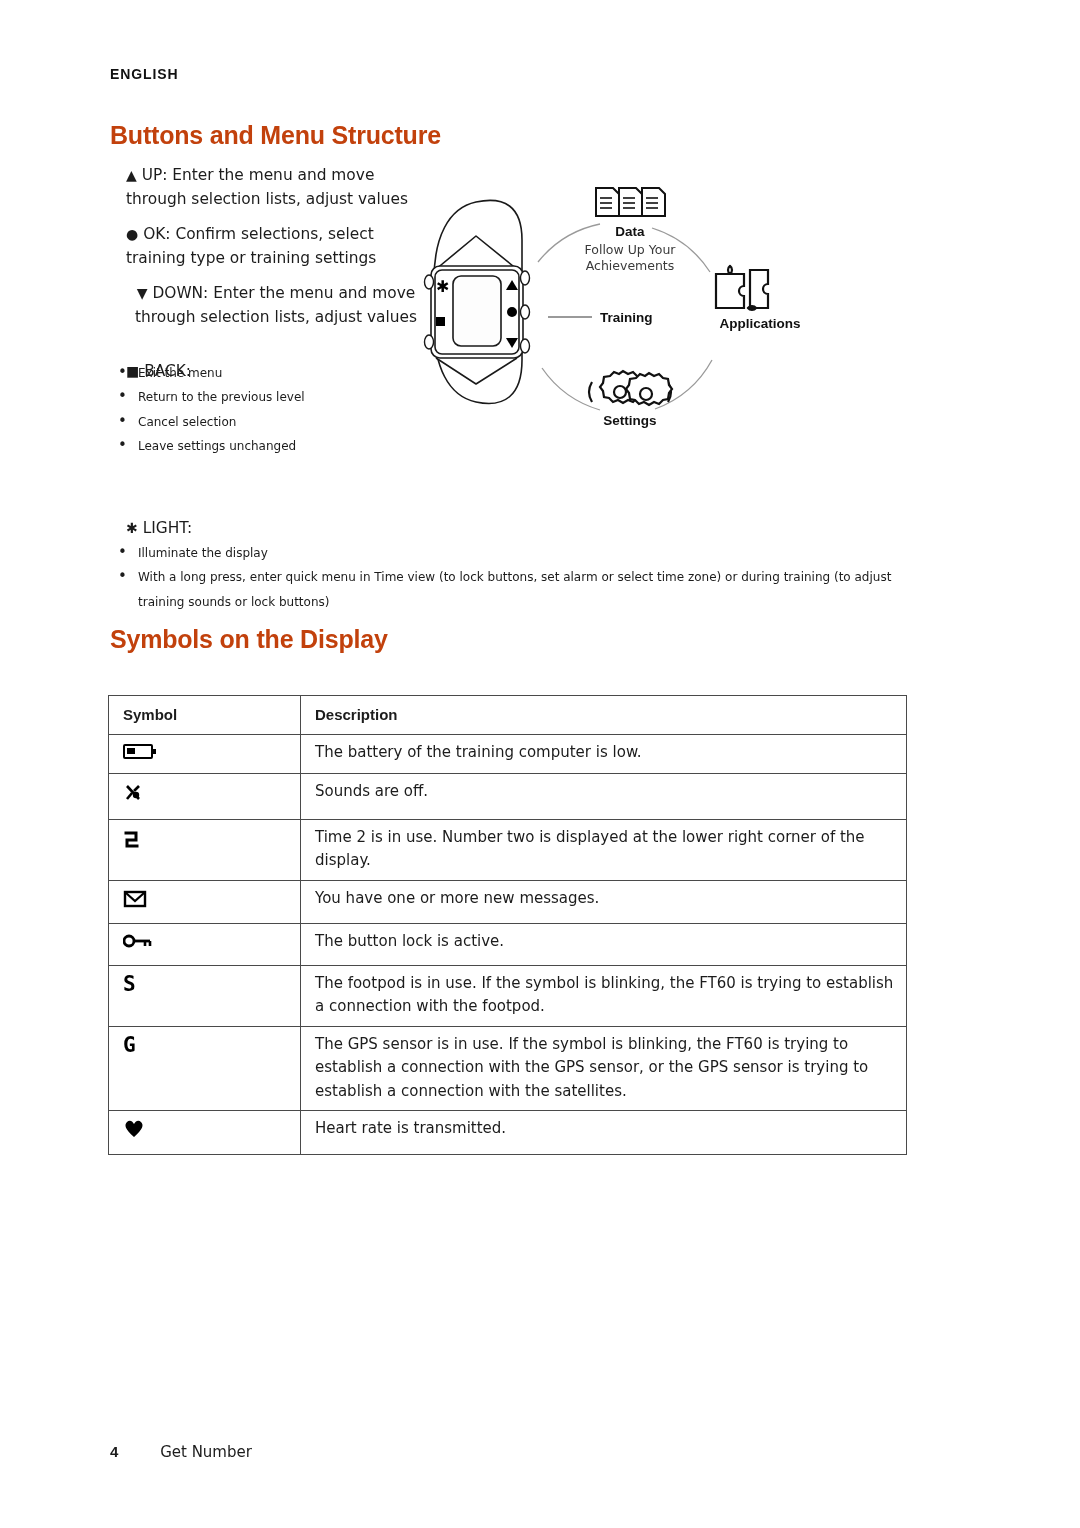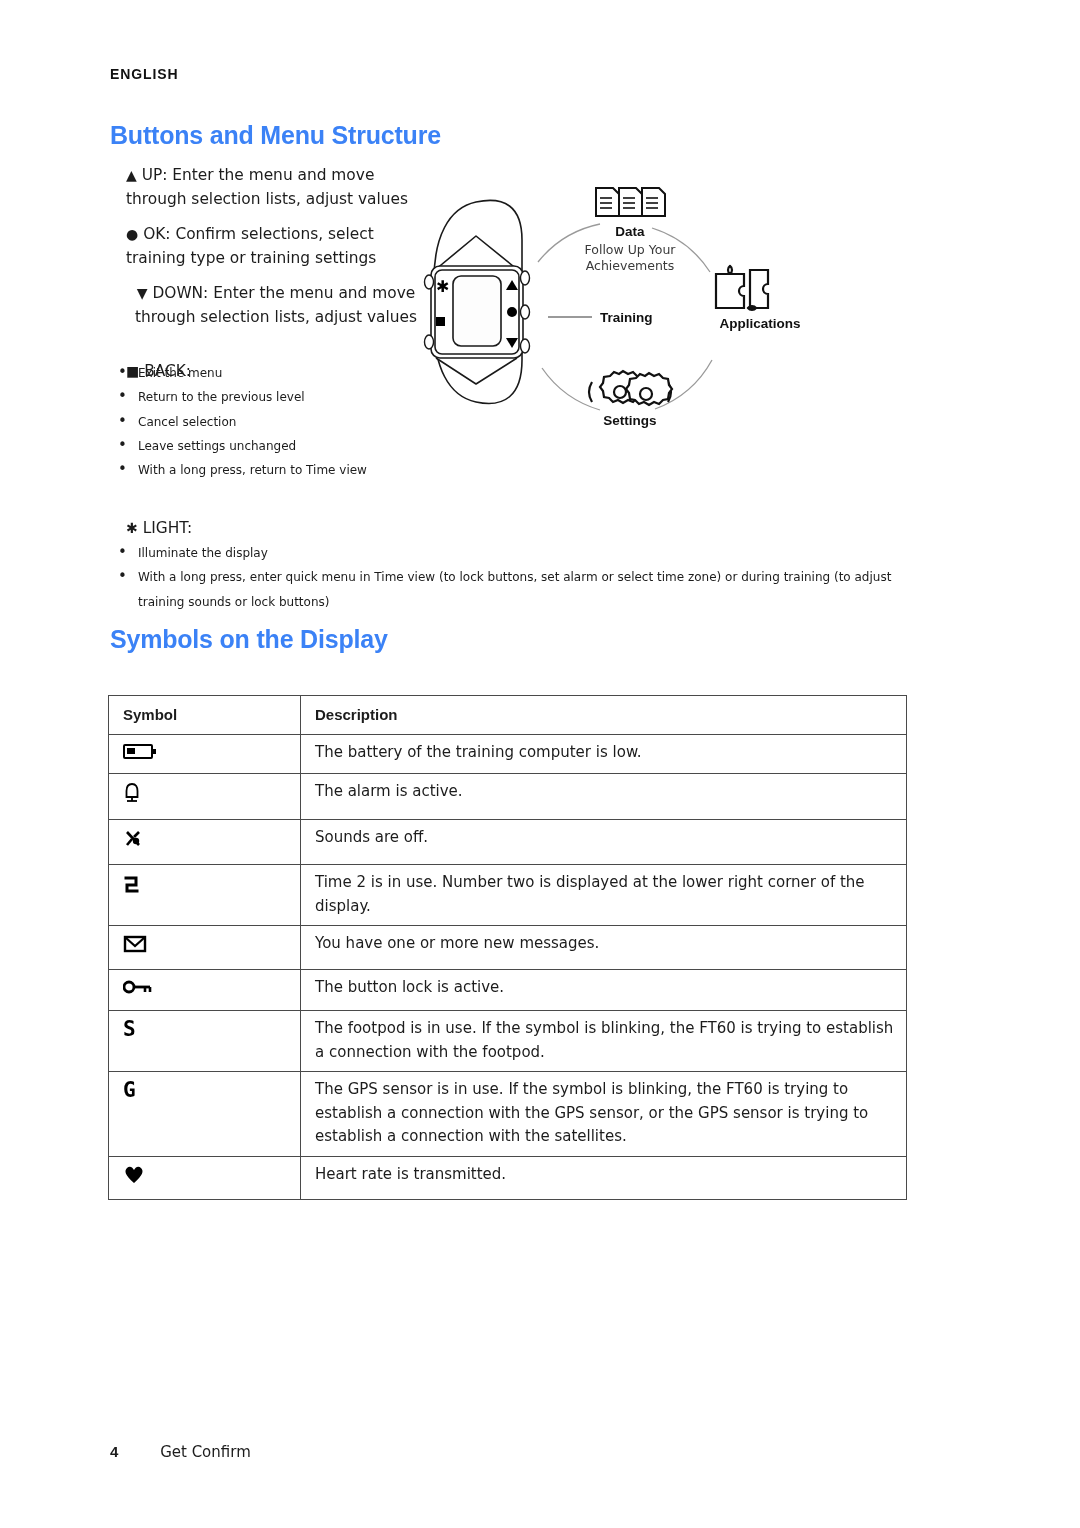--- a/index.html
+++ b/index.html
@@ -34,21 +34,21 @@
   }
 
   
   h1.section-heading {
     position: absolute;
     margin: 0;
     font-family: "Liberation Sans", sans-serif;
     font-weight: bold;
     font-size: 25px;
     letter-spacing: -0.2px;
-    color: #3b82f6;
+    color: #c2410c;
   }
   #h-buttons { left: 110px; top: 121px; }
   #h-symbols { left: 110px; top: 625px; }
 
   
   .para {
     position: absolute;
     font-size: 15.4px;
     line-height: 24px;
     color: #1c1c1c;
@@ -219,21 +219,20 @@
   <div class="para" id="p-back">
     <span class="marker">■</span>
     <span>BACK:</span>
   </div>
 
   <ul class="bullets" id="list-back">
     <li>Exit the menu</li>
     <li>Return to the previous level</li>
     <li>Cancel selection</li>
     <li>Leave settings unchanged</li>
-    <li>With a long press, return to Time view</li>
   </ul>
 
   <div class="para" id="p-light">
     <span class="marker">✱</span>
     <span>LIGHT:</span>
   </div>
 
   <ul class="bullets" id="list-light">
     <li>Illuminate the display</li>
     <li>With a long press, enter quick menu in Time view (to lock buttons, set alarm or select time zone) or during training (to adjust training sounds or lock buttons)</li>
@@ -346,30 +345,20 @@
     </thead>
     <tbody>
       <tr>
         <td class="sym-cell">
           <span class="sym-glyph g-battery"></span>
         </td>
         <td>The battery of the training computer is low.</td>
       </tr>
       <tr>
         <td class="sym-cell">
-          <svg width="18" height="22" viewBox="0 0 18 22">
-            <path d="M9 2 C5 2 3.5 5 3.5 9 L3.5 15 L14.5 15 L14.5 9 C14.5 5 13 2 9 2 Z" fill="none" stroke="#000" stroke-width="1.8"></path>
-            <line x1="9" y1="15" x2="9" y2="19" stroke="#000" stroke-width="1.8"></line>
-            <line x1="4" y1="19" x2="14" y2="19" stroke="#000" stroke-width="1.8"></line>
-          </svg>
-        </td>
-        <td>The alarm is active.</td>
-      </tr>
-      <tr>
-        <td class="sym-cell">
           <svg width="20" height="22" viewBox="0 0 20 22">
             <path d="M4 4 L16 17" stroke="#000" stroke-width="2.6"></path>
             <path d="M16 4 L11 9" stroke="#000" stroke-width="2.6"></path>
             <path d="M9 11 L4 17" stroke="#000" stroke-width="2.6"></path>
             <circle cx="13" cy="13" r="3.2" fill="#000"></circle>
           </svg>
         </td>
         <td>Sounds are off.</td>
       </tr>
       <tr>
@@ -418,16 +407,16 @@
             <path d="M11 18 C 2 10 1 6 4 3 C 7 0 10 3 11 5 C 12 3 15 0 18 3 C 21 6 20 10 11 18 Z" fill="#000"></path>
           </svg>
         </td>
         <td>Heart rate is transmitted.</td>
       </tr>
     </tbody>
   </table>
 
   <div class="footer">
     <span class="pg">4</span>
-    <span>Get Confirm</span>
+    <span>Get Number</span>
   </div>
 
 </div>
 
 </body></html>

